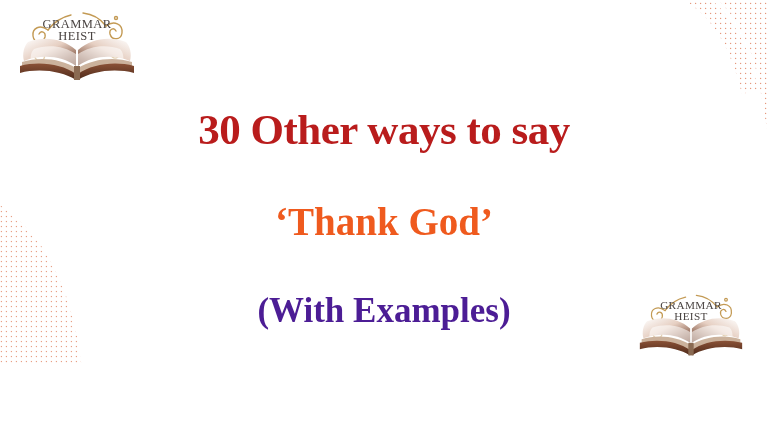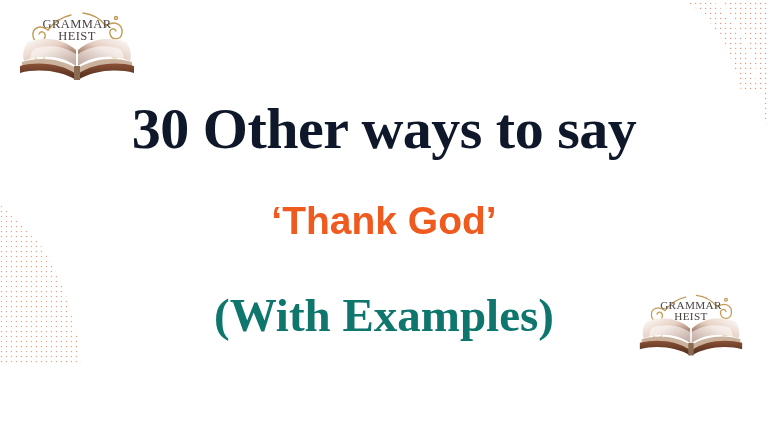--- a/index.html
+++ b/index.html
@@ -57,43 +57,43 @@
   #text-block {
     position: absolute;
     left: 0;
     right: 0;
     top: 96px;
     text-align: center;
   }
   #headline {
     font-family: "Liberation Serif", serif;
     font-weight: bold;
-    font-size: 58px;
+    font-size: 43px;
     line-height: 1.0;
-    color: #0f172a;
+    color: #b91c1c;
     letter-spacing: -0.5px;
-    margin: 4px;
+    margin: 12px;
     white-space: nowrap;
   }
   #subject-line {
-    font-family: Liberation Sans, sans-serif;
+    font-family: Liberation Serif, serif;
     font-weight: bold;
     font-size: 39px;
     line-height: 1.0;
     color: #ef5a1e;
     margin: 0;
     padding-top: 39px;
     white-space: nowrap;
   }
   #qualifier-line {
     font-family: "Liberation Serif", serif;
     font-weight: bold;
-    font-size: 47px;
+    font-size: 35px;
     line-height: 1.0;
-    color: #0f766e;
+    color: #4c1d95;
     margin: 0;
     padding-top: 52px;
     white-space: nowrap;
   }
 </style>
 </head>
 <body>
 
 <div id="poster">
 

